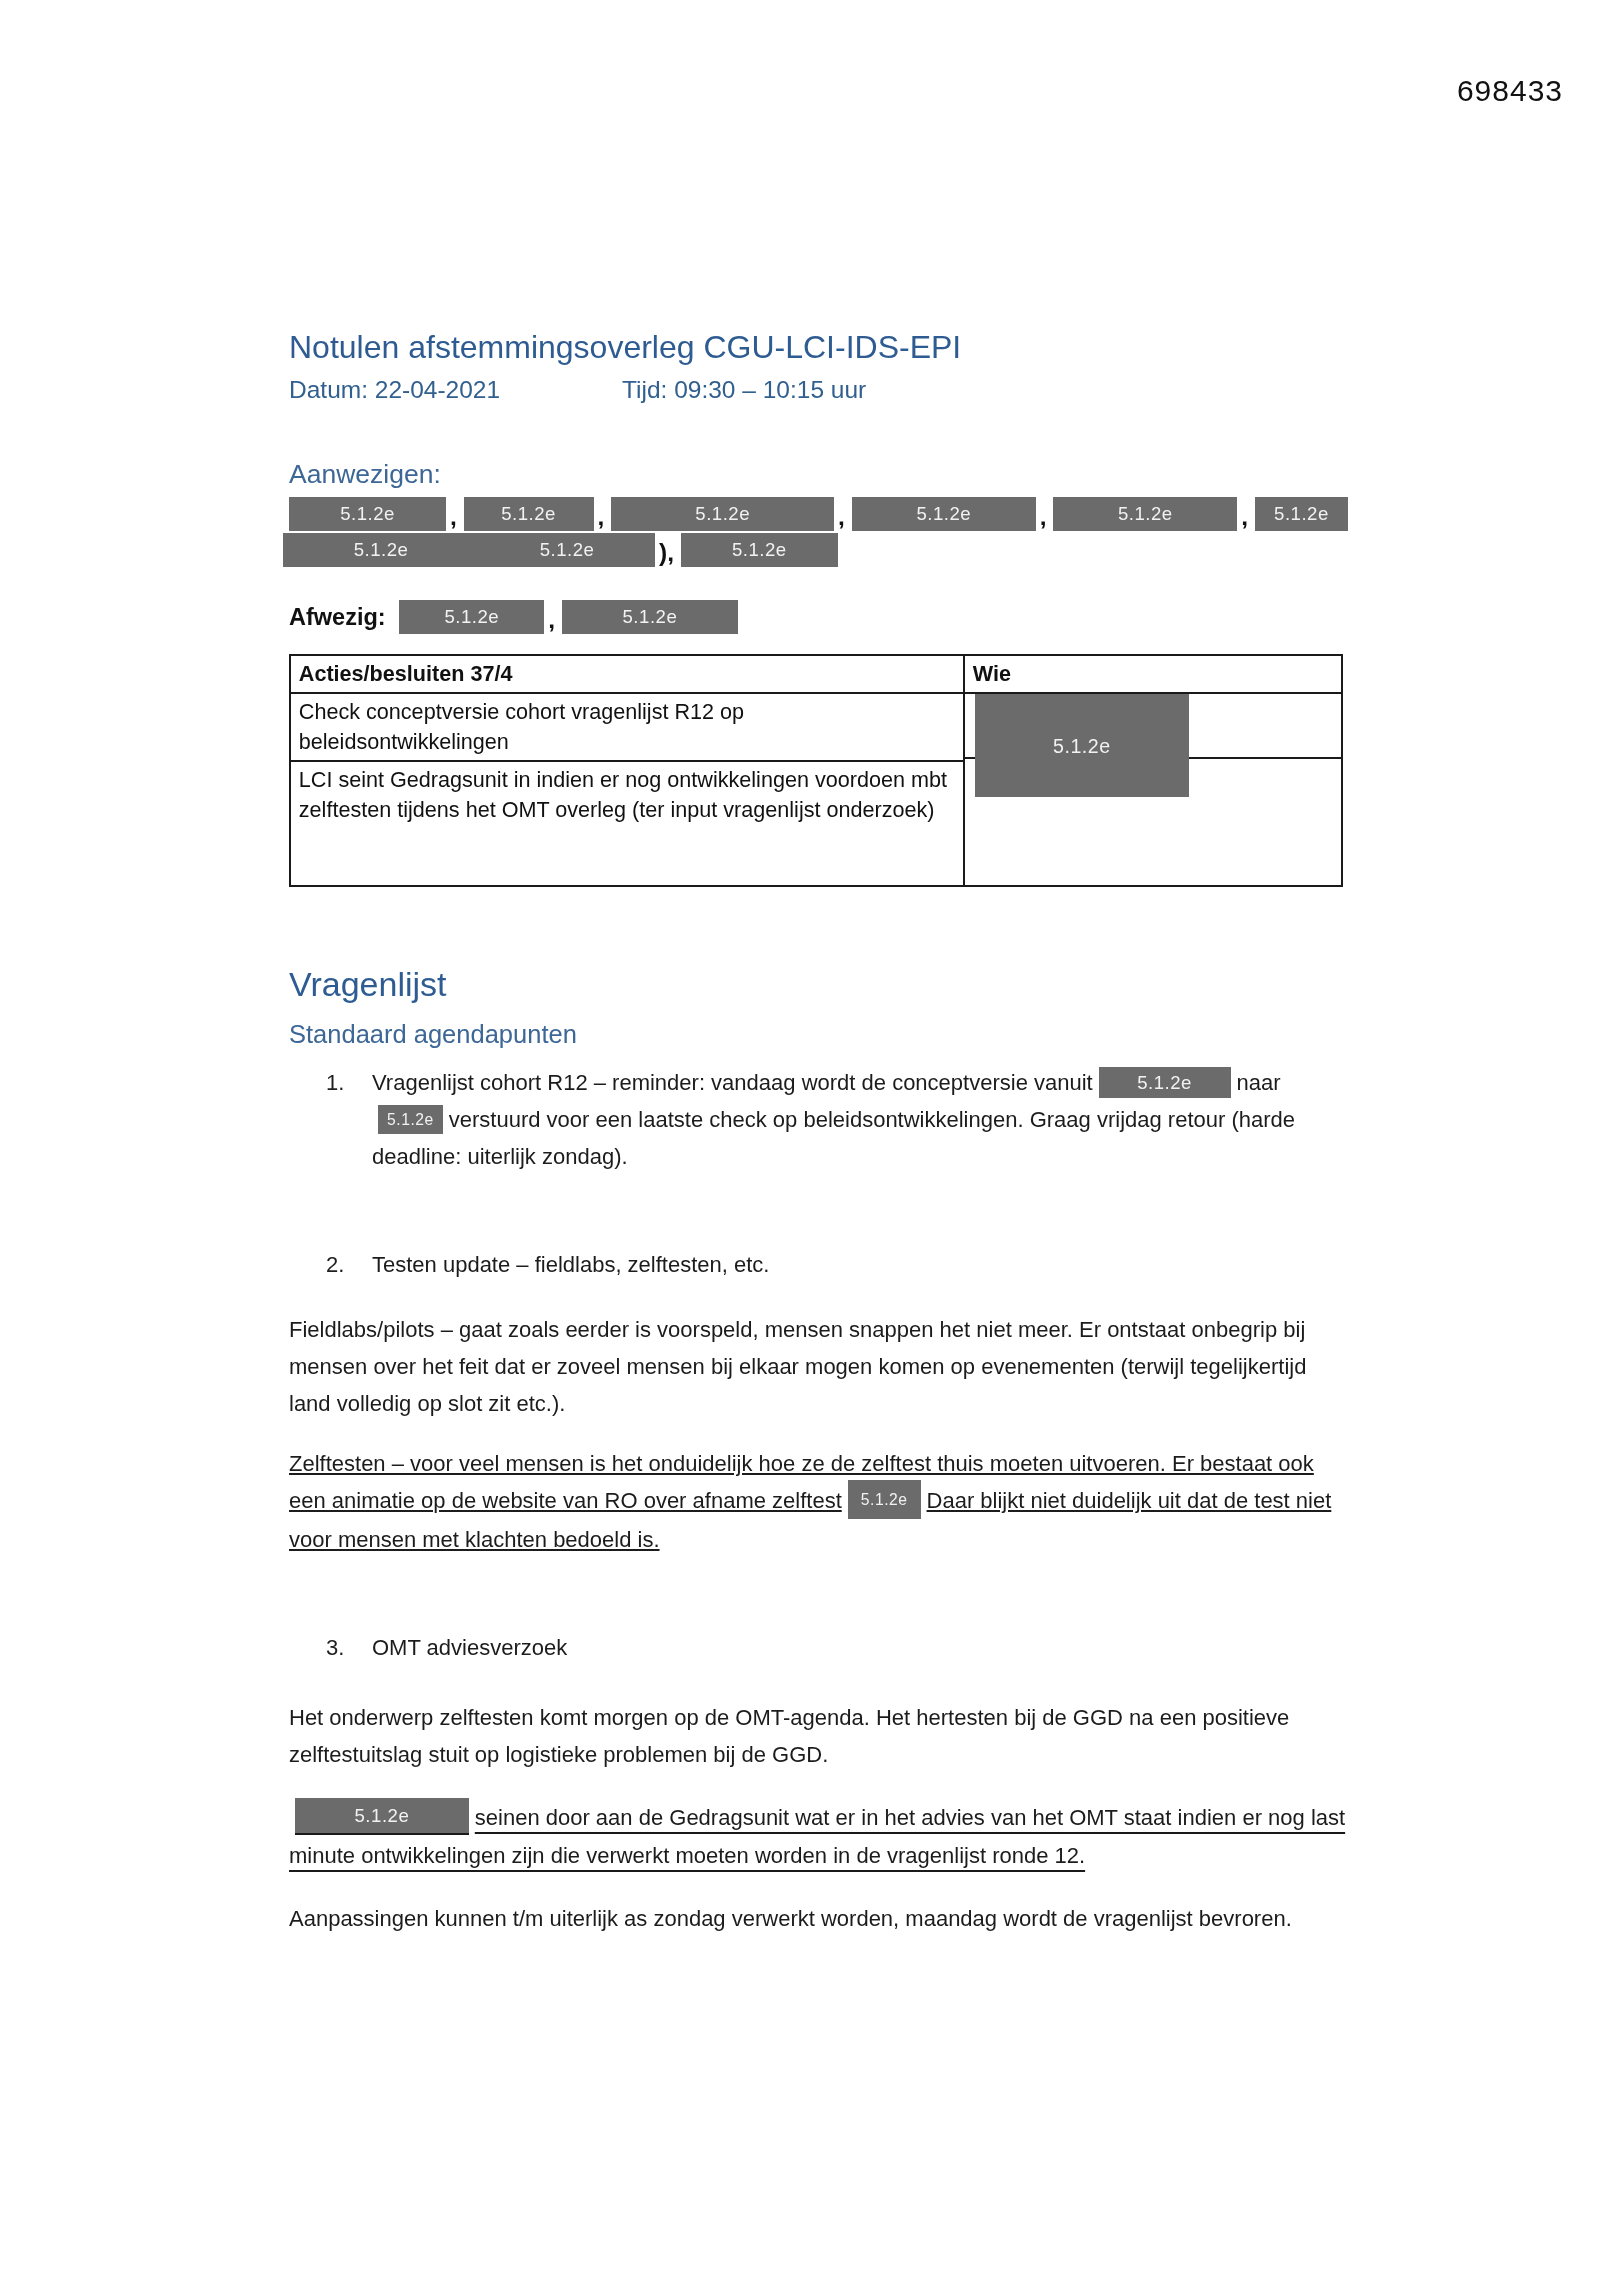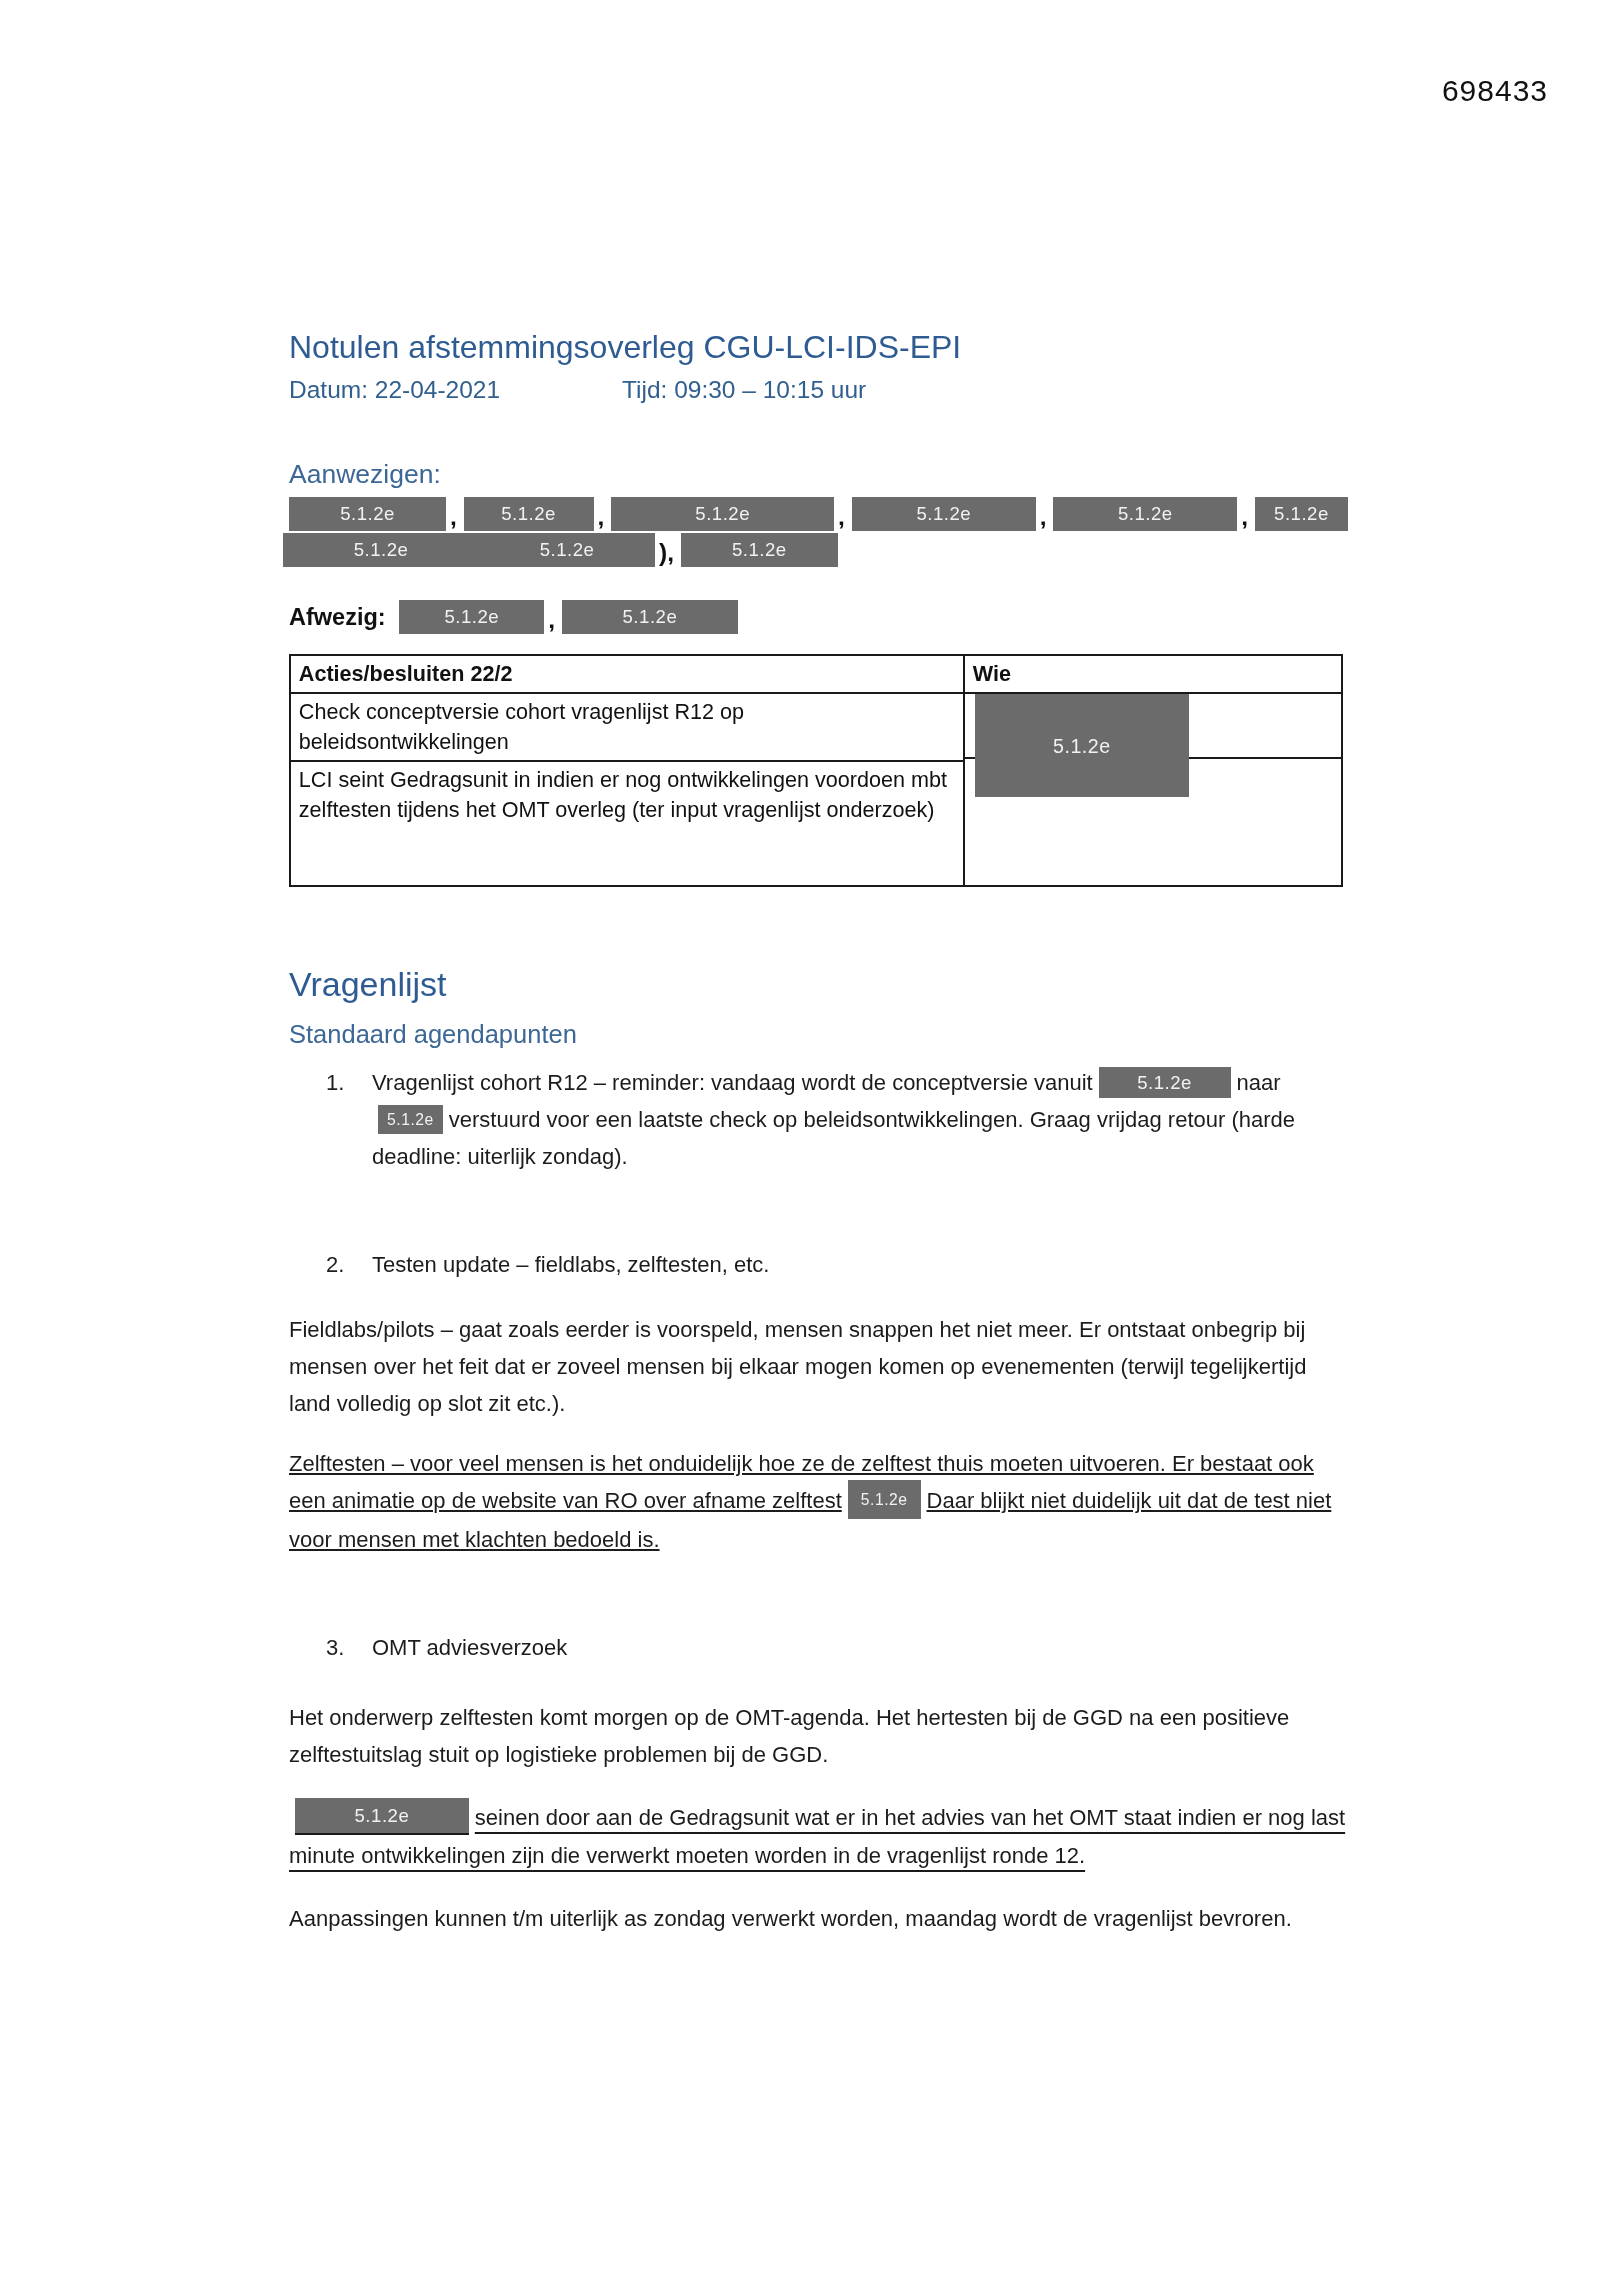--- a/index.html
+++ b/index.html
@@ -6,21 +6,21 @@
   html,body { background:#ffffff; }
   .page {
     position:relative;
     width:1621px; height:2292px;
     background:#ffffff;
     font-family:"Liberation Sans", sans-serif;
     color:#1e1e1e;
     overflow:hidden;
   }
   .doc-number {
-    position:absolute; top:74px; right:73px;
+    position:absolute; top:74px; right:58px;
     font-size:30px; letter-spacing:1px; color:#111;
   }
   .content { position:absolute; left:289px; top:0; width:1061px; }
 
   .doc-title {
     margin-top:328px;
     font-size:32px; font-weight:400; color:#2e5c92; line-height:39px;
   }
   .meta-row { margin-top:8.8px; font-size:24.5px; color:#31608f; }
   .meta-datum { display:inline-block; width:333px; }
@@ -148,21 +148,21 @@
       <span class="redact w180">5.1.2e</span>
     </div>
 
     <table class="actions-table">
       <colgroup>
           <col class="col-action">
           <col>
         </colgroup>
       <tbody>
           <tr>
-        <th>Acties/besluiten 22/2</th>
+        <th>Acties/besluiten 37/4</th>
         <th>Wie</th>
       </tr>
       <tr class="row-action-1">
         <td>Check conceptversie cohort vragenlijst R12 op beleidsontwikkelingen</td>
         <td class="wie-cell" rowspan="2">
           <span class="wie-divider"></span>
           <span class="redact wie-redact">5.1.2e</span>
         </td>
       </tr>
       <tr class="row-action-2">

